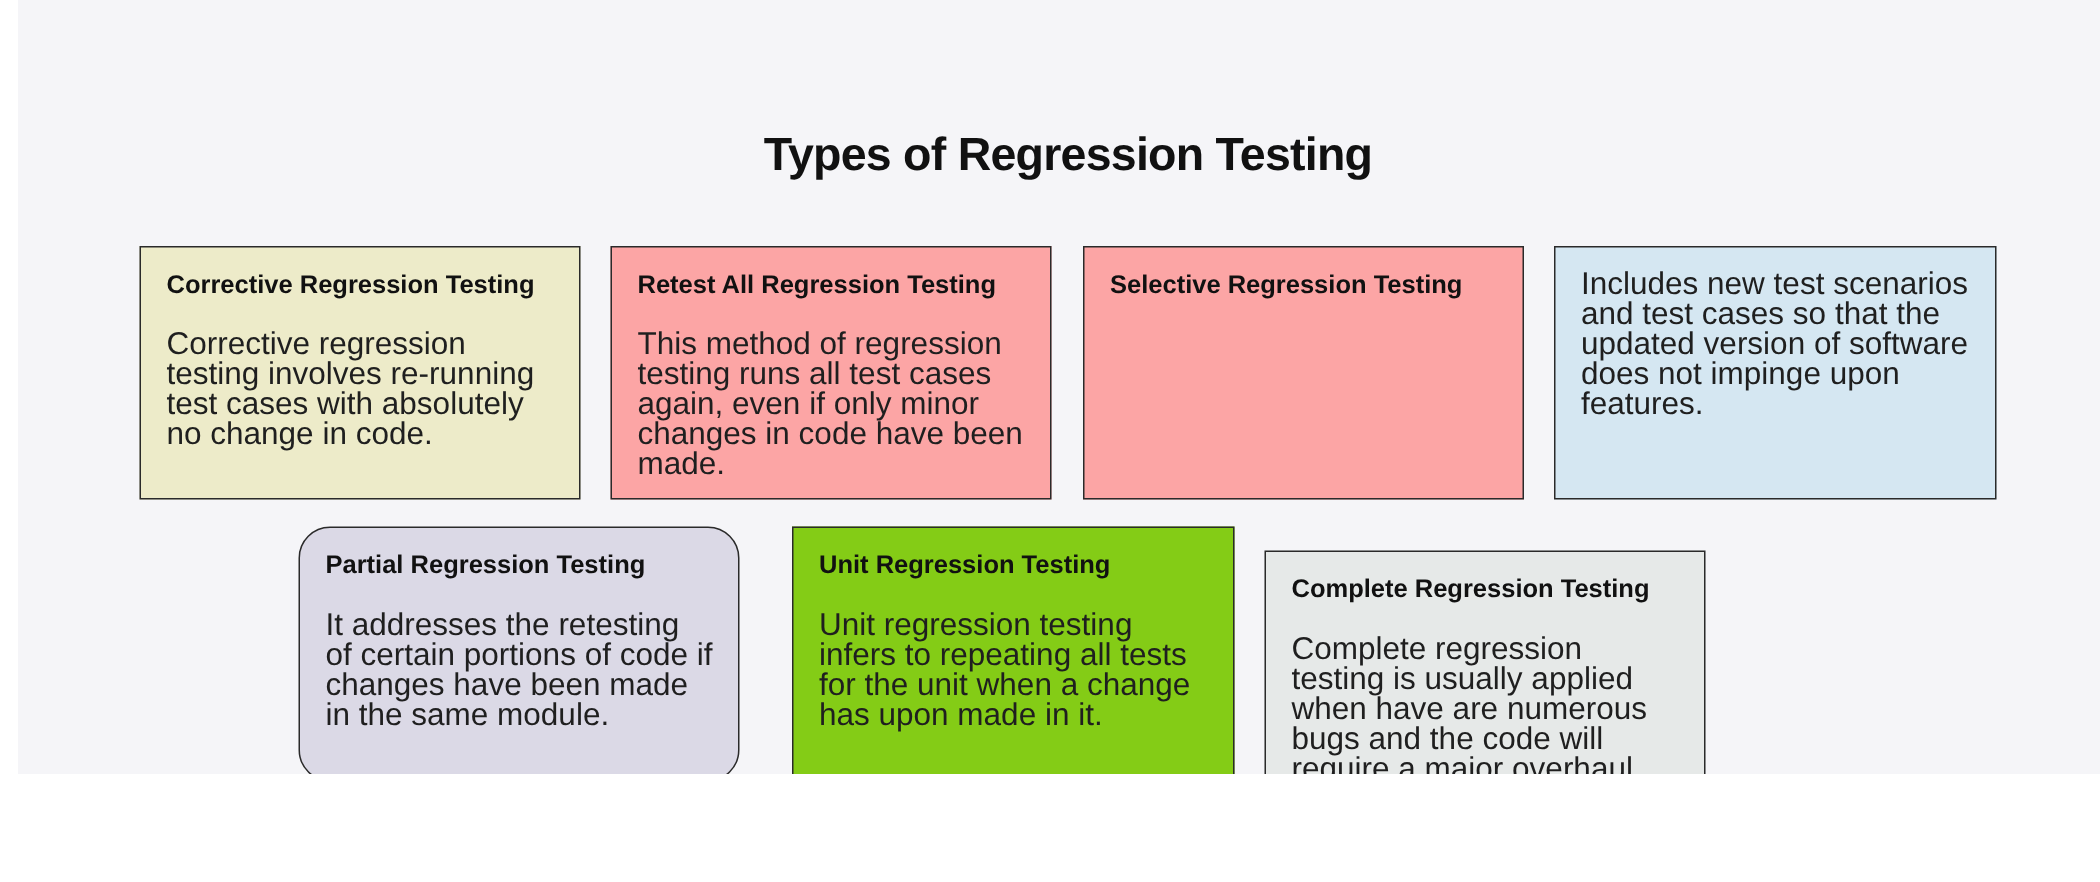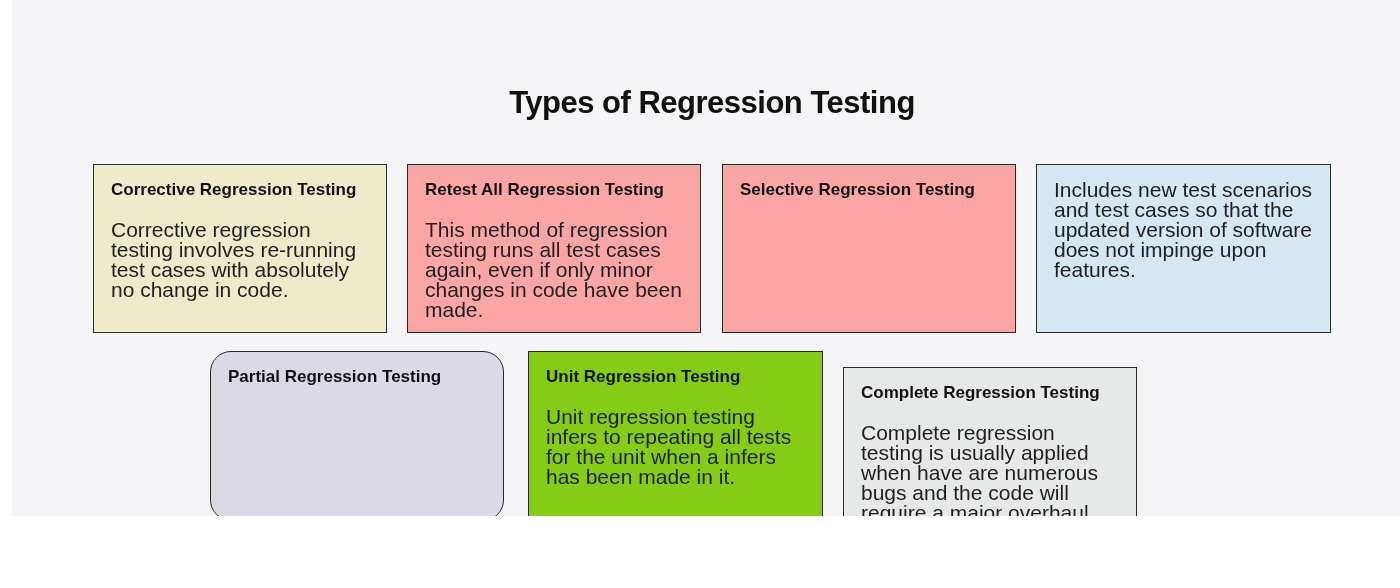--- a/index.html
+++ b/index.html
@@ -39,21 +39,21 @@
   .card-body{
     font-size:21px;
     line-height:20px;
   }
   
   .c1{left:81px;  top:164px; width:294px; height:169px;}
   .c2{left:395px; top:164px; width:294px; height:169px;}
   .c3{left:710px; top:164px; width:294px; height:169px;}
   .c4{left:1024px;top:164px; width:295px; height:169px;}
   
-  .c5{left:198px; top:351px; width:294px; height:170px;border-radius:21px;}
+  .c5{left:187px; top:351px; width:294px; height:170px;border-radius:21px;}
   .c6{left:516px; top:351px; width:295px; height:170px;}
   .c7{left:831px; top:367px; width:294px; height:170px;}
 </style>
 </head>
 <body>
 
 <div class="canvas" style="background: rgb(245, 245, 248);">
 
   <h1 class="page-title">Types of Regression Testing</h1>
 
@@ -70,25 +70,26 @@
   <div class="card c3" style="background: #fca5a5;">
     <div class="card-title">Selective Regression Testing</div>
   </div>
 
   <div class="card c4" style="background: rgb(213, 231, 242);">
     <div class="card-body">Includes new test scenarios and test cases so that the updated version of software does not impinge upon features.</div>
   </div>
 
   <div class="card c5" style="background: rgb(219, 217, 230);">
     <div class="card-title">Partial Regression Testing</div>
+    <div class="card-body">It addresses the retesting of certain portions of code if changes have been made in the same module.</div>
   </div>
 
   <div class="card c6" style="background: #84cc16;">
     <div class="card-title">Unit Regression Testing</div>
-    <div class="card-body">Unit regression testing infers to repeating all tests for the unit when a infers has been made in it.</div>
+    <div class="card-body">Unit regression testing infers to repeating all tests for the unit when a change has upon made in it.</div>
   </div>
 
   <div class="card c7" style="background: rgb(230, 233, 232);">
     <div class="card-title">Complete Regression Testing</div>
     <div class="card-body">Complete regression testing is usually applied when have are numerous bugs and the code will require a major overhaul.</div>
   </div>
 
 </div>
 
 </body></html>

